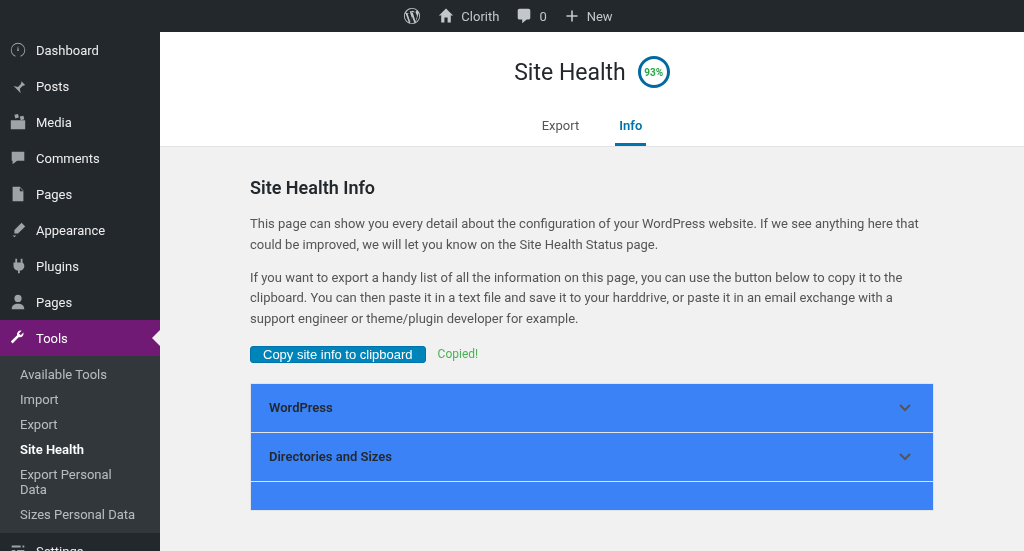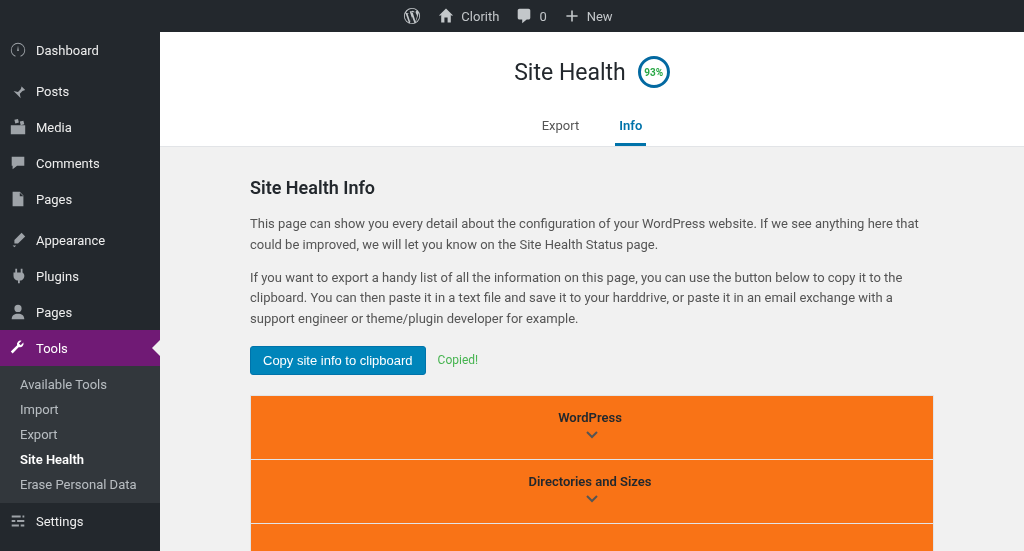--- a/index.html
+++ b/index.html
@@ -159,38 +159,37 @@
   display: flex;
   align-items: center;
   gap: 12px;
   margin: 16px 0 20px 0;
 }
 .button-primary {
   background: #0085ba;
   color: #fff;
   border: 1px solid #0073aa;
   border-radius: 3px;
-  padding: 6px 12px;
+  padding: 0 12px;
   cursor: pointer;
   font-size: 13px;
 }
 .copied { color: #46b450; font-size: 12px; }
 .accordion {
   border-top: 1px solid #e2e4e7;
 }
 .accordion-item {
-  background: #f97316;
+  background: #3b82f6;
   border: 1px solid #e2e4e7;
   border-top: none;
   padding: 14px 18px;
   display: flex;
   align-items: center;
   justify-content: space-between;
   cursor: pointer;
-  flex-direction: column;
 }
 .accordion-label { font-weight: 600; color: #23282d; font-size: 13px; }
 .accordion-count { font-weight: 400; margin-left: 4px; }
 .chevron { color: #555; }
 svg { display: block; }
 </style>
 </head>
 <body>
 
 <div class="adminbar">
@@ -317,21 +316,22 @@
             <path d="M16 4a4 4 0 01-5 5l-7 7-2-2 7-7a4 4 0 015-5l-3 3 2 2 3-3z"></path>
           </svg>
       </span>
       <span>Tools</span>
     </div>
     <div class="submenu">
       <div class="submenu-item">Available Tools</div>
       <div class="submenu-item">Import</div>
       <div class="submenu-item">Export</div>
       <div class="submenu-item current">Site Health</div>
-      <div class="submenu-item">Erase Personal Data</div>
+      <div class="submenu-item">Export Personal Data</div>
+      <div class="submenu-item">Sizes Personal Data</div>
     </div>
     <div class="menu-item">
       <span class="menu-icon">
         <svg width="18" height="18" viewBox="0 0 20 20" fill="currentColor">
             <path d="M3 4h10v2H3V4zm12 0h2v2h-2V4zM3 9h4v2H3V9zm6 0h8v2H9V9zM3 14h8v2H3v-2zm10 0h4v2h-4v-2z"></path>
           </svg>
       </span>
       <span>Settings</span>
     </div>
 

